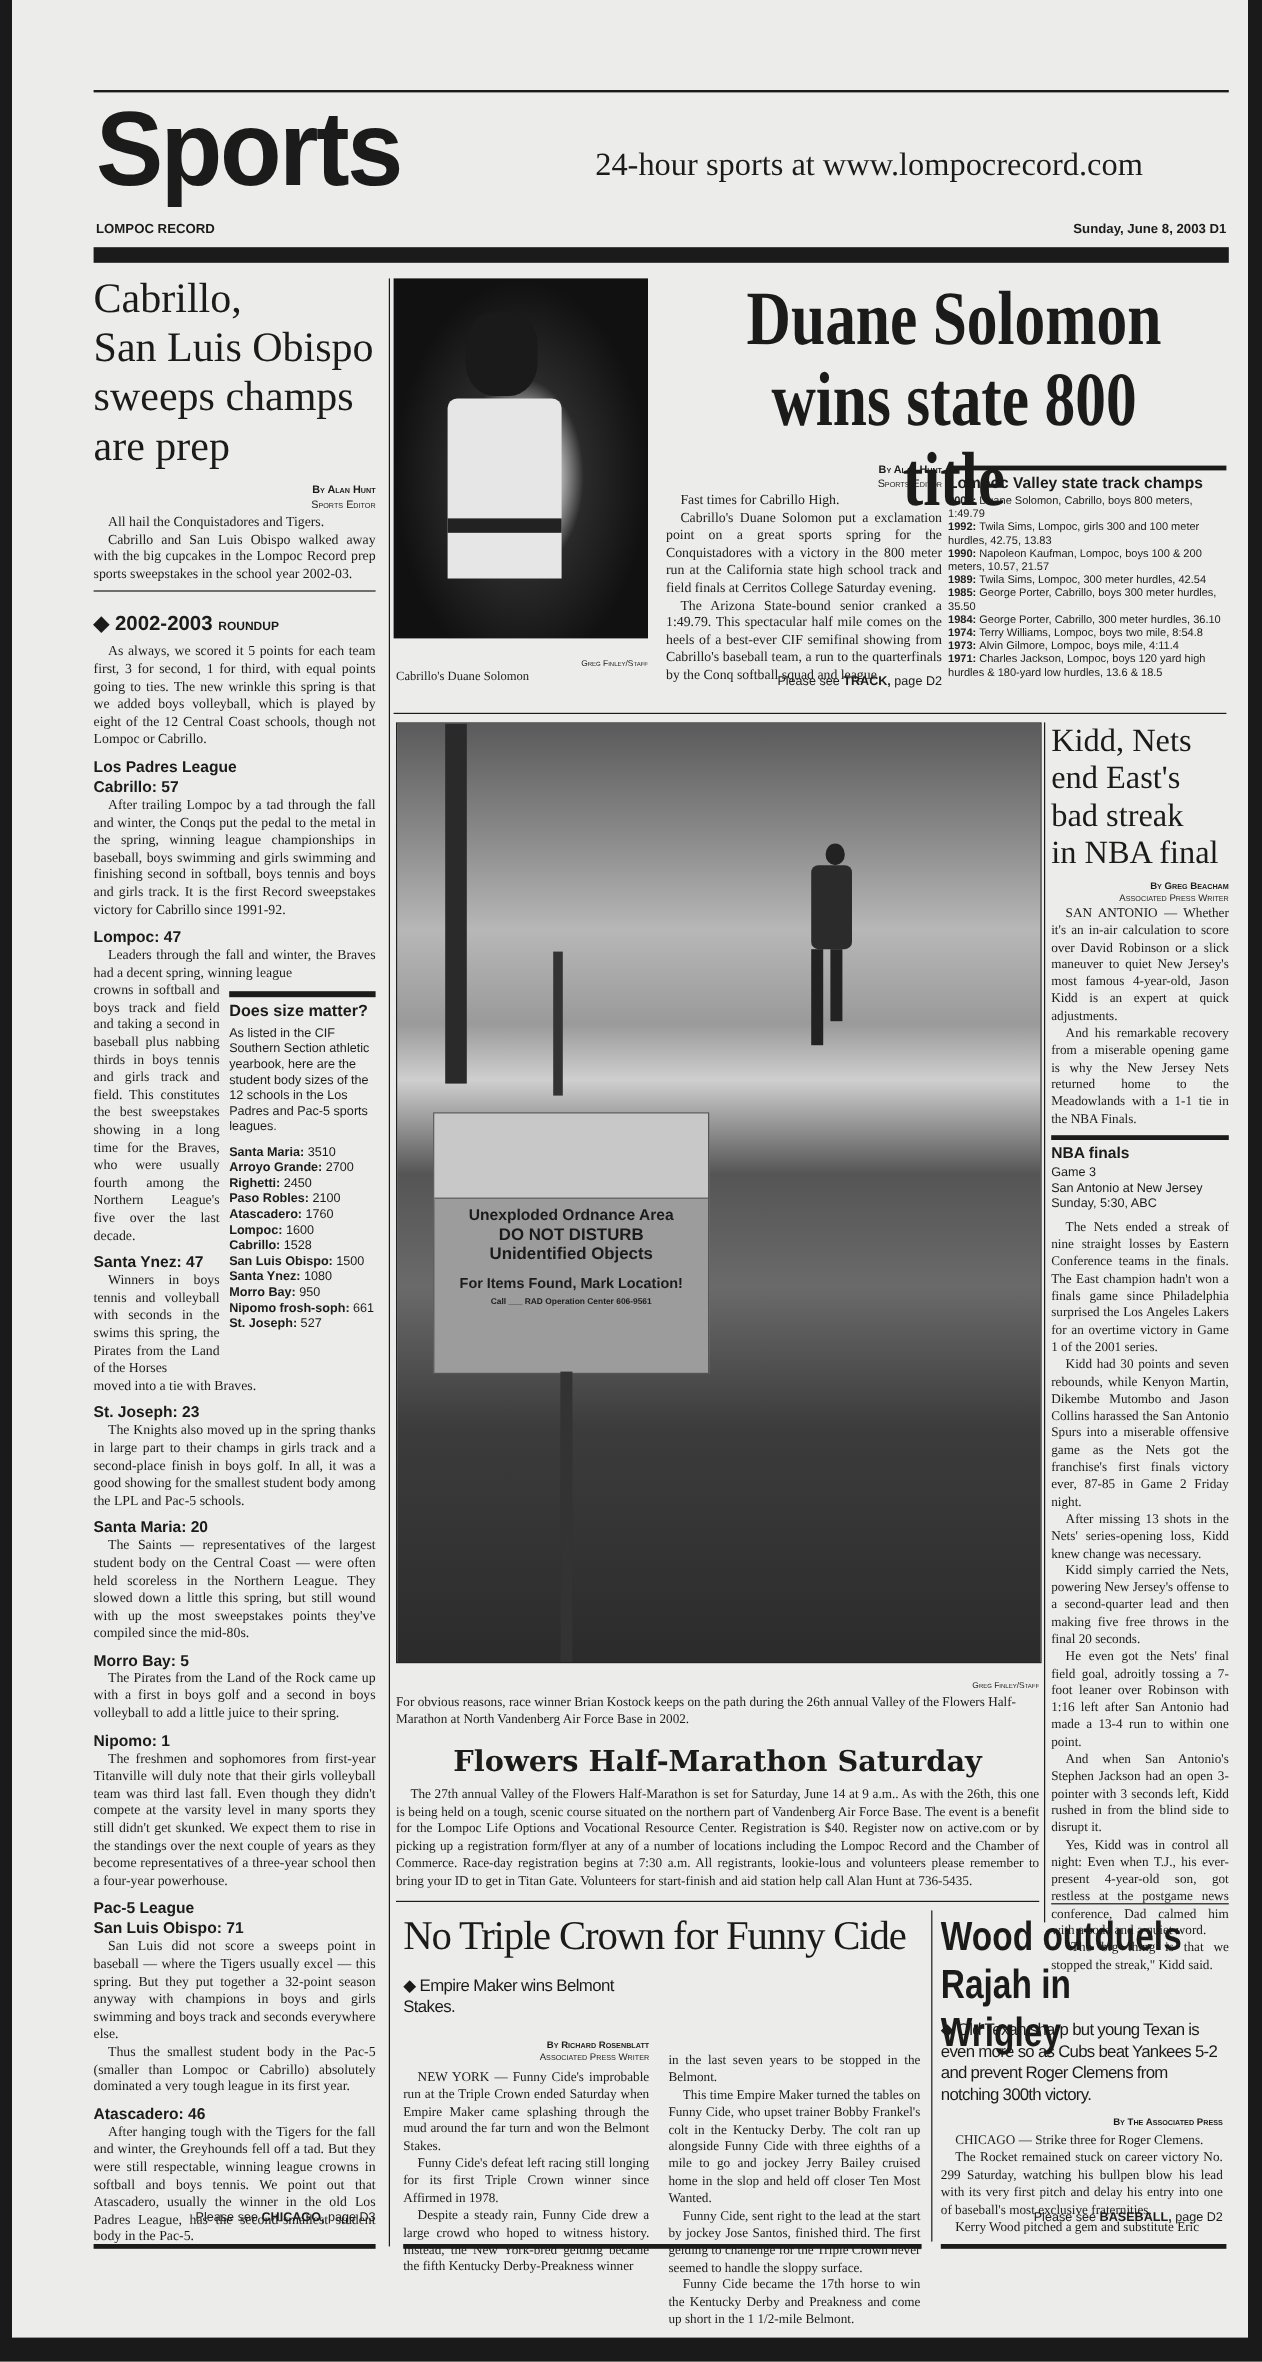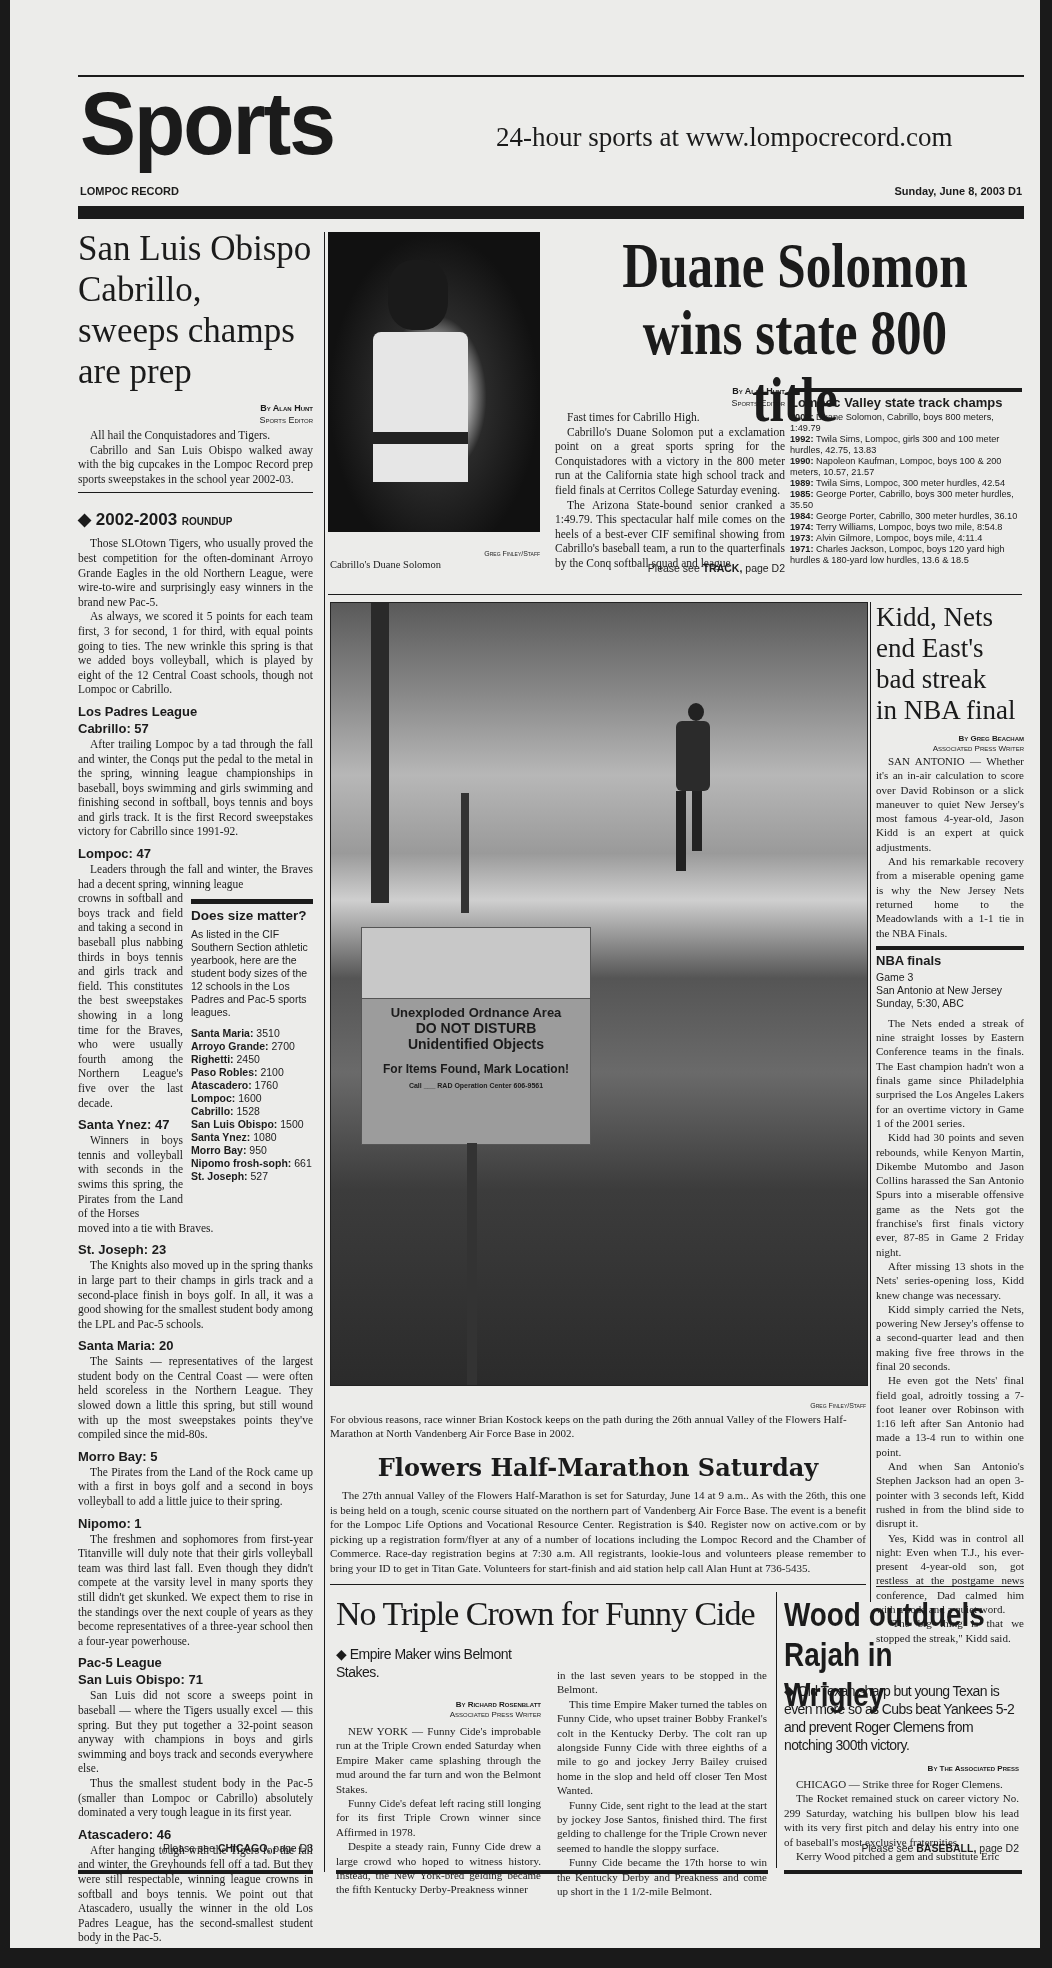--- a/index.html
+++ b/index.html
@@ -33,40 +33,39 @@
 
   <div class="rule" style="left:68px;top:75px;width:946px;height:2px;"></div>
   <div class="abs mast-title" style="left:70px;top:82px;">Sports</div>
   <div class="abs tagline" style="left:486px;top:122px;">24-hour sports at www.lompocrecord.com</div>
   <div class="abs small-caps" style="left:70px;top:185px;">LOMPOC RECORD</div>
   <div class="abs small-caps" style="right:18px;top:185px;font-weight:700;">Sunday, June 8, 2003 D1</div>
   <div class="rule" style="left:68px;top:206px;width:946px;height:13px;"></div>
 
   <div class="abs" style="left:68px;top:228px;width:235px;">
     <div class="hed-serif" style="font-size:35px;line-height:41px;">
+      <div>Cabrillo,</div>
       <div>San Luis Obispo</div>
-      <div>Cabrillo,</div>
       <div>sweeps champs</div>
       <div>are prep</div>
     </div>
     <div class="byline" style="margin-top:10px;">
       <div class="name">By Alan Hunt</div>
       <div class="title">Sports Editor</div>
     </div>
     <div class="body-text" style="margin-top:2px;">
       <p>All hail the Conquistadores and Tigers.</p>
       <p>Cabrillo and San Luis Obispo walked away with the big cupcakes in the Lompoc Record prep sports sweepstakes in the school year 2002-03.</p>
     </div>
     <div style="border-top:1.5px solid #1b1b1b;margin-top:6px;padding-top:16px;font-family:'Liberation Sans',sans-serif;font-weight:900;font-size:17px;">
       <span>◆</span>
       <span>2002-2003</span>
       <span style="font-size:10px;font-variant:small-caps;">ROUNDUP</span>
     </div>
     <div class="body-text" style="margin-top:6px;">
-      <p>Those SLOtown Tigers, who usually proved the best competition for the often-dominant Arroyo Grande Eagles in the old Northern League, were wire-to-wire and surprisingly easy winners in the brand new Pac-5.</p>
       <p>As always, we scored it 5 points for each team first, 3 for second, 1 for third, with equal points going to ties. The new wrinkle this spring is that we added boys volleyball, which is played by eight of the 12 Central Coast schools, though not Lompoc or Cabrillo.</p>
 
       <div class="sub">Los Padres League</div>
       <div class="sub" style="margin-top:0;">Cabrillo: 57</div>
       <p>After trailing Lompoc by a tad through the fall and winter, the Conqs put the pedal to the metal in the spring, winning league championships in baseball, boys swimming and girls swimming and finishing second in softball, boys tennis and boys and girls track. It is the first Record sweepstakes victory for Cabrillo since 1991-92.</p>
 
       <div class="sub">Lompoc: 47</div>
       <p>Leaders through the fall and winter, the Braves had a decent spring, winning league</p>
       <div style="display:flex;gap:8px;">
         <div style="width:105px;flex:none;">
@@ -236,21 +235,21 @@
   </div>
   <div class="abs byline" style="left:326px;top:1700px;width:205px;font-size:8px;line-height:10px;">
     <div class="name">By Richard Rosenblatt</div>
     <div class="title">Associated Press Writer</div>
   </div>
   <div class="abs body-text" style="left:326px;top:1724px;width:205px;font-size:11px;line-height:14.4px;">
     <p>NEW YORK — Funny Cide's improbable run at the Triple Crown ended Saturday when Empire Maker came splashing through the mud around the far turn and won the Belmont Stakes.</p>
     <p>Funny Cide's defeat left racing still longing for its first Triple Crown winner since Affirmed in 1978.</p>
     <p>Despite a steady rain, Funny Cide drew a large crowd who hoped to witness history. Instead, the New York-bred gelding became the fifth Kentucky Derby-Preakness winner</p>
   </div>
-  <div class="abs body-text" style="left:547px;top:1668px;width:210px;font-size:11px;line-height:14.4px;">
+  <div class="abs body-text" style="left:547px;top:1710px;width:210px;font-size:11px;line-height:14.4px;">
     <p style="text-indent:0;">in the last seven years to be stopped in the Belmont.</p>
     <p>This time Empire Maker turned the tables on Funny Cide, who upset trainer Bobby Frankel's colt in the Kentucky Derby. The colt ran up alongside Funny Cide with three eighths of a mile to go and jockey Jerry Bailey cruised home in the slop and held off closer Ten Most Wanted.</p>
     <p>Funny Cide, sent right to the lead at the start by jockey Jose Santos, finished third. The first gelding to challenge for the Triple Crown never seemed to handle the sloppy surface.</p>
     <p>Funny Cide became the 17th horse to win the Kentucky Derby and Preakness and come up short in the 1 1/2-mile Belmont.</p>
   </div>
   <div class="rule" style="left:326px;top:1870px;width:432px;height:4px;"></div>
 
   <div class="rule" style="left:766px;top:1592px;width:1px;height:276px;"></div>
   <div class="abs hed-bold" style="left:774px;top:1594px;width:260px;font-family:'Liberation Sans',sans-serif;font-weight:900;font-size:34px;line-height:40px;transform:scaleX(0.82);">
     <div>Wood outduels</div>

